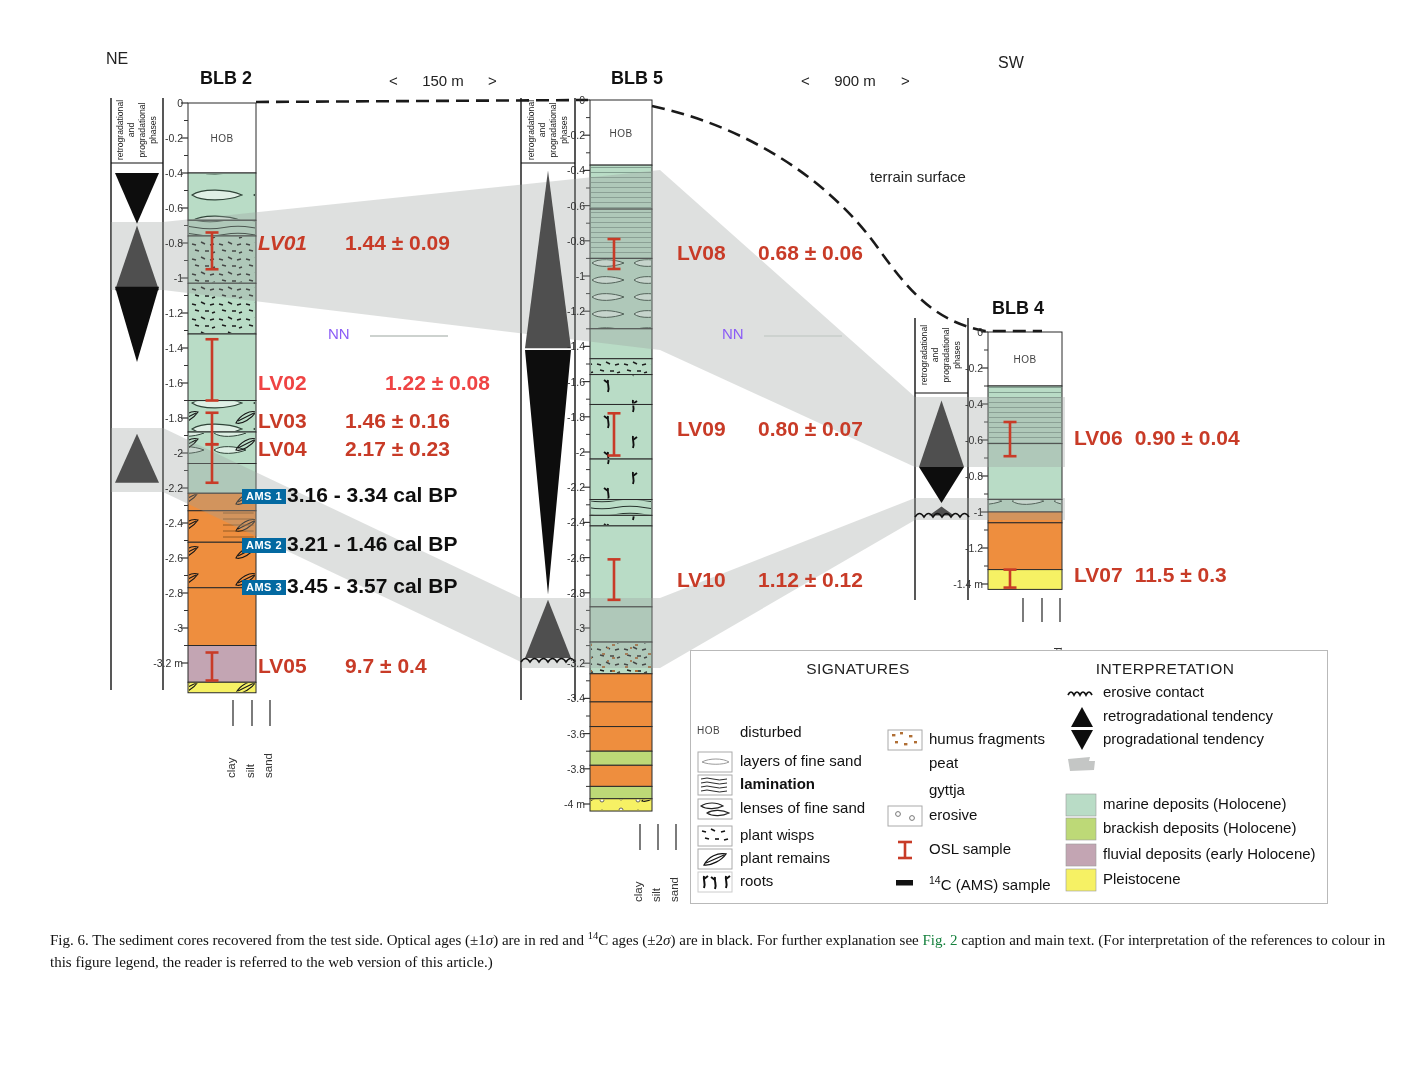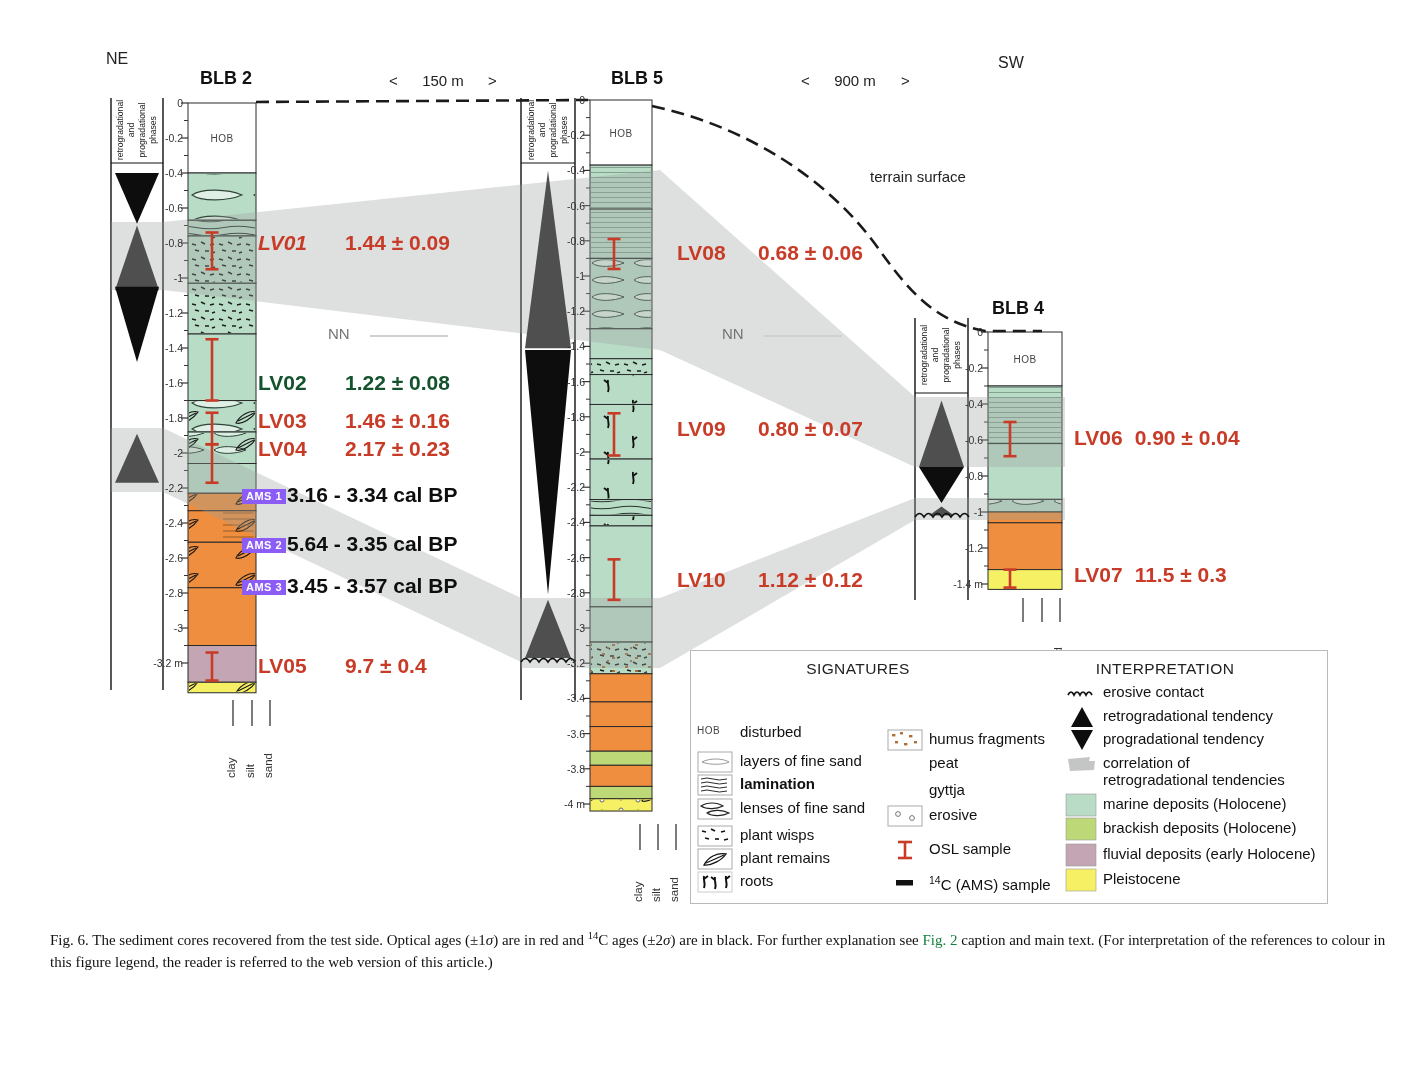--- a/index.html
+++ b/index.html
@@ -4,30 +4,30 @@
 <style>
   html,body{margin:0;padding:0;background:#fff;}
   #root{position:relative;width:1413px;height:1070px;background:#fff;overflow:hidden;
         font-family:"Liberation Sans", sans-serif;color:#1a1a1a;}
   #gfx{position:absolute;left:0;top:0;}
   .abs{position:absolute;}
   .compass{font-size:16px;color:#222;}
   .core-title{font-size:18px;font-weight:bold;color:#111;transform:translateX(-50%);white-space:nowrap;}
   .dist{font-size:15px;color:#222;white-space:nowrap;}
   .terrain{font-size:15px;color:#222;}
-  .nn-label{font-size:15px;color:#737373;text-align:right;}
+  .nn-label{font-size:15px;color:#8b5cf6;text-align:right;}
   .nn-line{border-top:2px solid #cdd2cf;width:78px;}
   .tick-label{font-size:10.5px;color:#333;transform:translate(-100%,-50%);white-space:nowrap;}
   .hob-label{font-size:10px;letter-spacing:.5px;color:#444;transform:translate(-50%,-50%);}
   .grain-label{font-size:11.5px;color:#333;writing-mode:vertical-rl;transform:rotate(180deg);height:42px;text-align:left;}
   .phase-head{display:flex;flex-direction:column;justify-content:center;align-items:center;
      font-size:8.6px;line-height:11px;color:#222;text-align:center;transform:rotate(-90deg);}
   .lv{display:flex;align-items:baseline;font-weight:bold;font-size:21px;white-space:nowrap;}
   .lv .id{display:inline-block;}
-  .ams-badge{background:#8b5cf6;color:#fff;font-size:11px;font-weight:bold;letter-spacing:.5px;
+  .ams-badge{background:#0369a1;color:#fff;font-size:11px;font-weight:bold;letter-spacing:.5px;
      padding:1px 4px;line-height:13px;}
   .ams-age{font-weight:bold;font-size:21px;color:#0e0e0e;white-space:nowrap;}
   .legend-box{border:1.5px solid #b9b9b9;background:#fff;}
   .legend-title{font-size:15.5px;letter-spacing:.4px;color:#222;transform:translateX(-50%);white-space:nowrap;}
   .legend-label{font-size:15px;color:#111;white-space:nowrap;line-height:17px;}
   .hob-icon{font-size:10px;color:#444;letter-spacing:.5px;}
   .caption{font-family:"Liberation Serif", serif;font-size:15px;line-height:1.45;color:#111;
      text-align:left;}
   .caption .lnk{color:#15803d;cursor:pointer;}
   .caption i{font-style:italic;}
@@ -473,36 +473,36 @@
         <div>phases</div>
       </div>
       <div class="abs grain-label" style="position:absolute;left:225px;top:736px;">clay</div>
       <div class="abs grain-label" style="position:absolute;left:244px;top:736px;">silt</div>
       <div class="abs grain-label" style="position:absolute;left:262px;top:736px;">sand</div>
       <div class="abs core-title" style="position:absolute;left:226px;top:68px;">BLB 2</div>
       <div class="abs lv" style="position:absolute;left:258px;top:230.75px;color:#c83b27;">
         <span class="id" style="width: 87px; font-style: italic;">LV01</span>
         <span>1.44 ± 0.09</span>
       </div>
-      <div class="abs lv" style="position:absolute;left:258px;top:370.75px;color:#14532d;">
+      <div class="abs lv" style="position:absolute;left:258px;top:370.75px;color:#ef4444;gap:40px;">
         <span class="id" style="width: 87px;">LV02</span>
         <span>1.22 ± 0.08</span>
       </div>
       <div class="abs lv" style="position:absolute;left:258px;top:409.25px;color:#c83b27;">
         <span class="id" style="width: 87px;">LV03</span>
         <span>1.46 ± 0.16</span>
       </div>
       <div class="abs lv" style="position:absolute;left:258px;top:437.25px;color:#c83b27;">
         <span class="id" style="width: 87px;">LV04</span>
         <span>2.17 ± 0.23</span>
       </div>
       <div class="abs ams-badge" style="position:absolute;left:242px;top:488.75px;">AMS 1</div>
       <div class="abs ams-age" style="position:absolute;left:287px;top:482.75px;">3.16 - 3.34 cal BP</div>
       <div class="abs ams-badge" style="position:absolute;left:242px;top:537.75px;">AMS 2</div>
-      <div class="abs ams-age" style="position:absolute;left:287px;top:531.75px;">5.64 - 3.35 cal BP</div>
+      <div class="abs ams-age" style="position:absolute;left:287px;top:531.75px;">3.21 - 1.46 cal BP</div>
       <div class="abs ams-badge" style="position:absolute;left:242px;top:579.75px;">AMS 3</div>
       <div class="abs ams-age" style="position:absolute;left:287px;top:573.75px;">3.45 - 3.57 cal BP</div>
       <div class="abs lv" style="position:absolute;left:258px;top:654.25px;color:#c83b27;">
         <span class="id" style="width: 87px;">LV05</span>
         <span>9.7 ± 0.4</span>
       </div>
       <div class="abs hob-label" style="position:absolute;left:621px;top:132.56px;">HOB</div>
       <div class="abs tick-label" style="position:absolute;left:585px;top:100px;">0</div>
       <div class="abs tick-label" style="position:absolute;left:585px;top:135.2px;">-0.2</div>
       <div class="abs tick-label" style="position:absolute;left:585px;top:170.4px;">-0.4</div>
@@ -644,21 +644,20 @@
         <use href="#ic-retro"></use>
       </svg>
       <div class="abs legend-label" style="position:absolute;left:1103px;top:707px;">retrogradational tendency</div>
       <svg width="36" height="24" viewBox="0 0 36 24" style="position: absolute; left: 1064px; top: 728px;">
         <use href="#ic-prograd"></use>
       </svg>
       <div class="abs legend-label" style="position:absolute;left:1103px;top:730px;">progradational tendency</div>
       <svg width="36" height="24" viewBox="0 0 36 24" style="position: absolute; left: 1064px; top: 752px;">
         <use href="#ic-correlation"></use>
       </svg>
-      <div class="abs legend-label" style="position:absolute;left:1103px;top:754px;">correlation of<br>retrogradational tendencies</div>
       <svg width="36" height="24" viewBox="0 0 36 24" style="position: absolute; left: 1064px; top: 793px;">
         <rect x="2" y="1" width="30" height="22" fill="#b9dcc6" stroke="#999" stroke-width=".6"></rect>
       </svg>
       <div class="abs legend-label" style="position:absolute;left:1103px;top:795px;">marine deposits (Holocene)</div>
       <svg width="36" height="24" viewBox="0 0 36 24" style="position: absolute; left: 1064px; top: 817px;">
         <rect x="2" y="1" width="30" height="22" fill="#bdd977" stroke="#999" stroke-width=".6"></rect>
       </svg>
       <div class="abs legend-label" style="position:absolute;left:1103px;top:819px;">brackish deposits (Holocene)</div>
       <svg width="36" height="24" viewBox="0 0 36 24" style="position: absolute; left: 1064px; top: 843px;">
         <rect x="2" y="1" width="30" height="22" fill="#c3a5b3" stroke="#999" stroke-width=".6"></rect>

